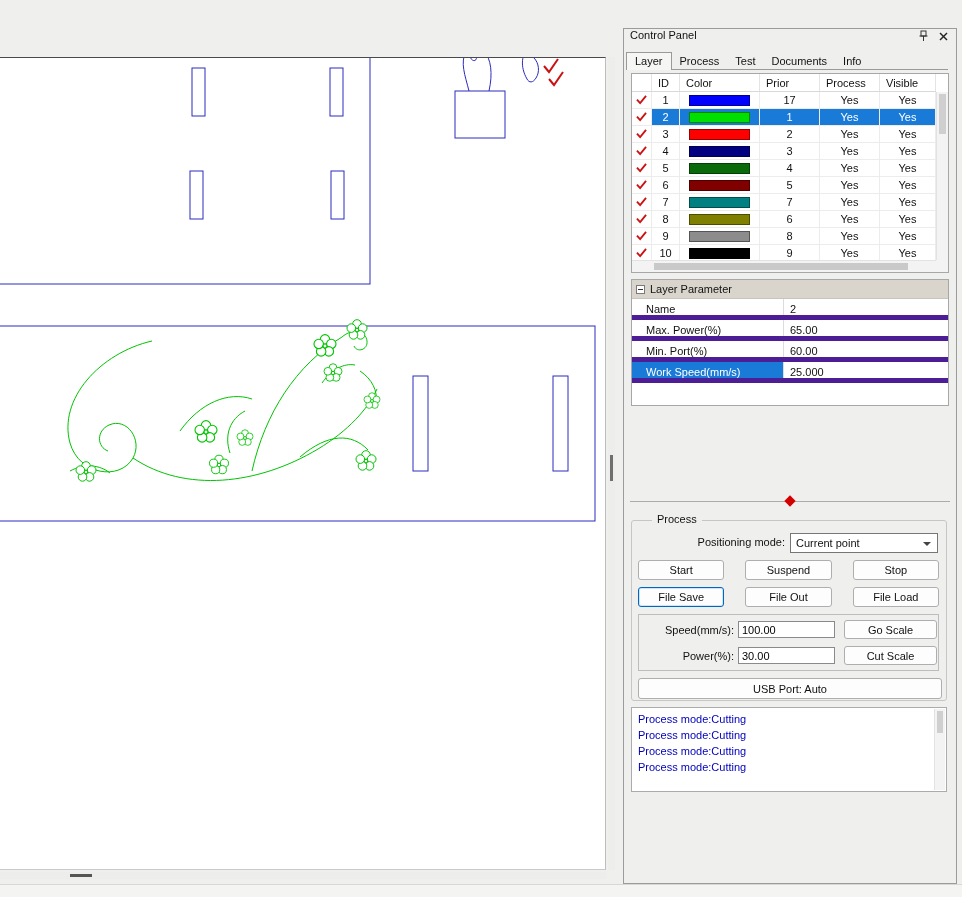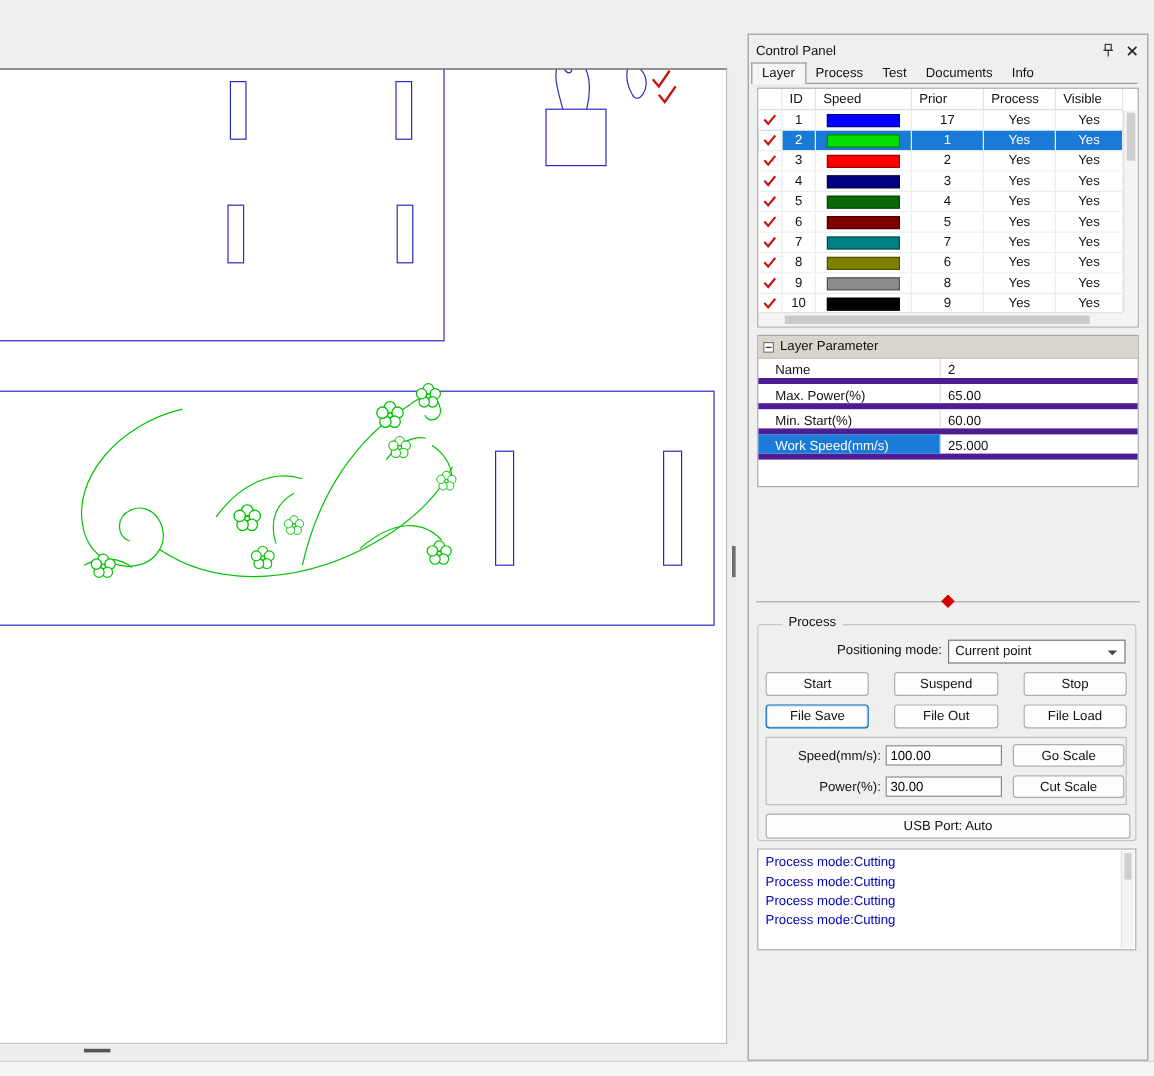--- a/index.html
+++ b/index.html
@@ -12,21 +12,21 @@
   .canvas svg{position:absolute;left:0;top:0}
 
   .vscroll-main{position:absolute;left:608px;top:57px;width:7px;height:813px;background:#ededec}
   .vscroll-main .vthumb{position:absolute;left:2px;top:398px;width:3px;height:26px;background:#6f6f6f}
   .hscroll-main{position:absolute;left:0;top:872px;width:606px;height:7px;background:#ededec}
   .hscroll-main .hthumb{position:absolute;left:70px;top:2px;width:22px;height:3px;background:#555}
   .statusbar{position:absolute;left:0;top:884px;width:962px;height:13px;background:#f4f4f3;border-top:1px solid #d7d7d6}
 
   
   .panel{position:absolute;left:623px;top:28px;width:334px;height:856px;background:#eff0ee;border:1px solid #9b9b9b}
-  .titlebar{position:absolute;left:0;top:0;right:0;height:20px;display:flex;align-items:flex-end;padding:0 6px;gap:6px}
+  .titlebar{position:absolute;left:0;top:0;right:0;height:20px;display:flex;align-items:flex-start;padding:0 6px;gap:6px}
   .titlebar .ttext{flex:1}
   .icon-btn{width:14px;height:14px;display:flex;align-items:center;justify-content:center}
 
   .tabs{position:absolute;left:2px;top:23px;right:8px;height:18px;display:flex;align-items:flex-end;border-bottom:1px solid #9a9a9a}
   .tab{padding:2px 8px;white-space:nowrap}
   .tab.active{background:#f6f6f5;border:1px solid #9a9a9a;border-bottom:none;margin-bottom:-1px;padding-bottom:3px}
 
   
   .ltable{position:absolute;left:7px;top:44px;width:318px;height:200px;background:#fff;border:1px solid #a7a7a7;overflow:hidden}
   .thead{display:flex;height:18px;margin-right:12px;background:#fff;border-bottom:1px solid #d8d8d8}
@@ -196,21 +196,21 @@
       <div class="tab">Process</div>
       <div class="tab">Test</div>
       <div class="tab">Documents</div>
       <div class="tab">Info</div>
     </div>
 
   <div class="ltable">
     <div class="thead">
         <div class="hcell check"></div>
         <div class="hcell id">ID</div>
-        <div class="hcell color">Speed</div>
+        <div class="hcell color">Color</div>
         <div class="hcell prior">Prior</div>
         <div class="hcell proc">Process</div>
         <div class="hcell vis">Visible</div>
       </div>
     <div class="tbody">
         <div class="trow">
           <div class="c check">
             <svg width="11" height="10" viewBox="0 0 12 11">
               <path d="M1 5 L4.5 9 L11 1" fill="none" stroke="#cc1111" stroke-width="2"></path>
             </svg>
@@ -366,21 +366,21 @@
       </div>
       <div class="prow">
         <div class="plabel">Name</div>
         <div class="pvalue">2</div>
       </div>
       <div class="prow">
         <div class="plabel">Max. Power(%)</div>
         <div class="pvalue">65.00</div>
       </div>
       <div class="prow">
-        <div class="plabel">Min. Start(%)</div>
+        <div class="plabel">Min. Port(%)</div>
         <div class="pvalue">60.00</div>
       </div>
       <div class="prow sel">
         <div class="plabel">Work Speed(mm/s)</div>
         <div class="pvalue">25.000</div>
       </div>
       <div class="pfill"></div>
     </div>
 
 

